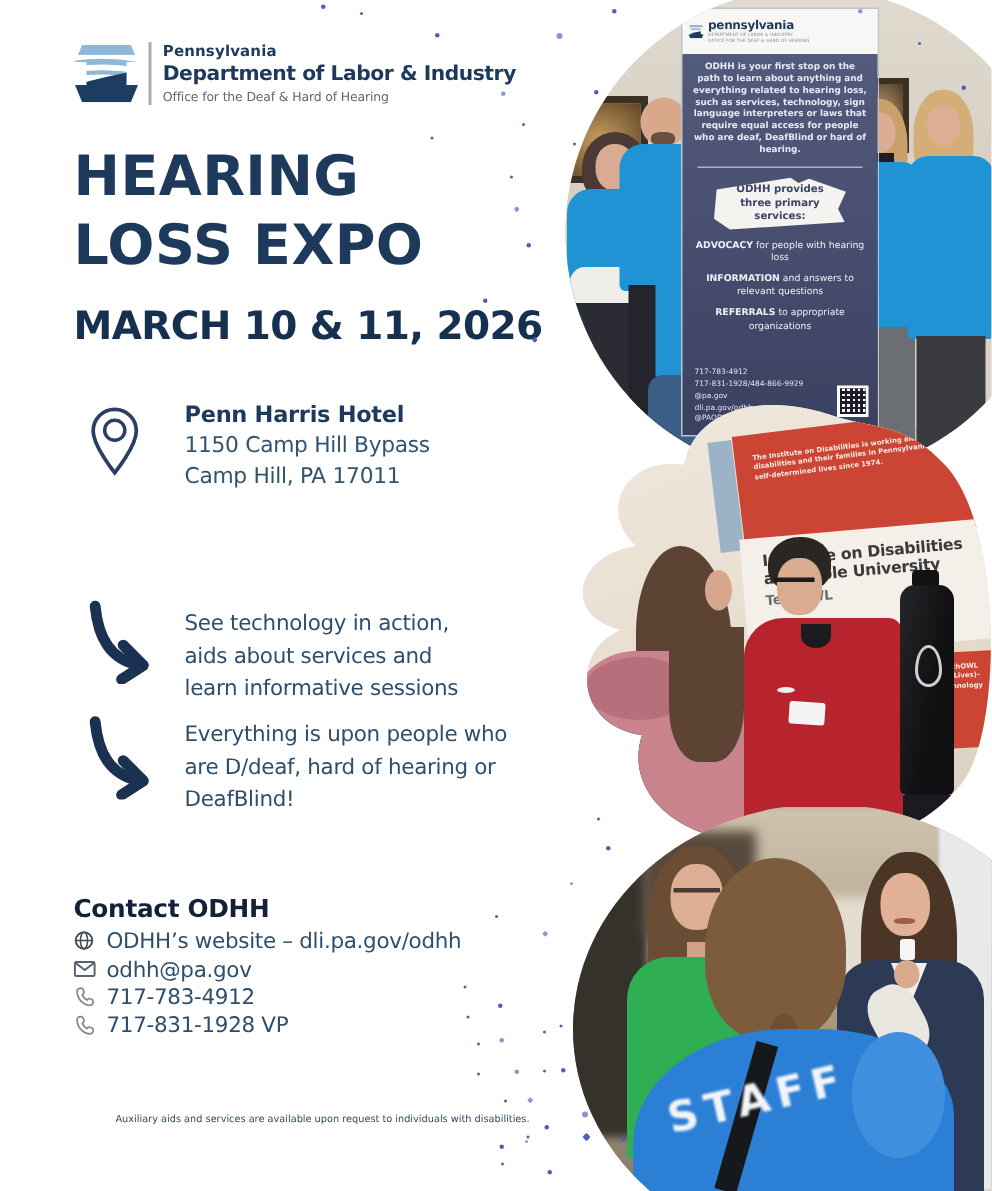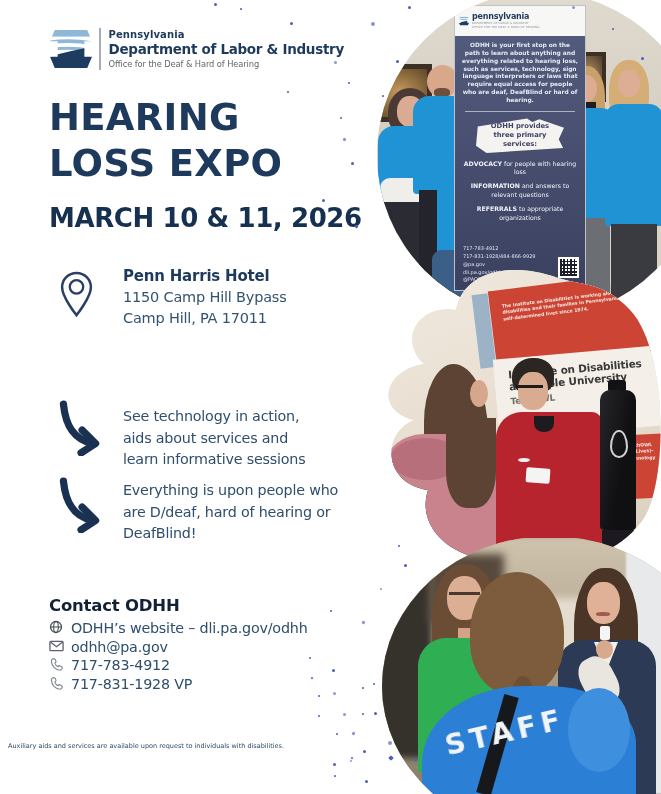--- a/index.html
+++ b/index.html
@@ -18,21 +18,21 @@
   .venue-text{left:123px;top:266px;font-size:14.5px;line-height:21px;color:#33536f;letter-spacing:-.2px;}
   .venue-name{font-size:15px;font-weight:800;color:#1d3a5c;}
   .celebrate{left:49px;top:345px;font-size:15px;font-weight:800;line-height:21px;color:#1d3a5c;letter-spacing:-.1px;}
   .bullet-text{left:123px;font-size:14.3px;line-height:21.5px;color:#2e4e6c;letter-spacing:-.2px;}
   .contact{left:49px;top:596px;}
   .contact-heading{font-size:16.5px;font-weight:800;color:#122136;letter-spacing:-.2px;}
   .contact-row{display:flex;align-items:flex-start;height:18.6px;margin-top:0;}
   .contact-row .cicon{width:17px;height:14px;flex:0 0 17px;margin-right:5px;display:flex;align-items:center;}
   .contact-row .ctext{font-size:14.3px;color:#2e4e6c;letter-spacing:-.2px;white-space:nowrap;}
   .contact-list{margin-top:5px;}
-  .footer{left:8px;top:742px;width:386px;text-align:left;font-size:6.5px;line-height:9px;color:#2d4a67;}
+  .footer{left:22px;top:742px;width:386px;text-align:center;font-size:6.5px;line-height:9px;color:#2d4a67;}
   
   .dot{position:absolute;background:#4d60b5;border-radius:50%;}
   .dot.light{background:#8b97d2;}
   .dot.diamond{border-radius:1px;transform:rotate(45deg);}
   
   .photo{position:absolute;overflow:hidden;}
   .photo-top{left:372px;top:-8px;width:336px;height:330px;clip-path:circle(163px at 168px 163px);background:#d6cfc3;}
   .photo-mid{left:368px;top:268px;width:300px;height:300px;background:#ece4d9;
      clip-path:path('M190,10 C140,-8 95,5 88,42 C50,36 30,72 56,96 C16,102 6,142 46,152 C12,166 16,216 60,222 C46,266 96,300 152,292 C204,302 252,286 276,250 C300,212 300,82 262,42 C236,14 216,18 190,10 Z');}
   .photo-bot{left:372px;top:538px;width:300px;height:256px;background:#b3a48c;

